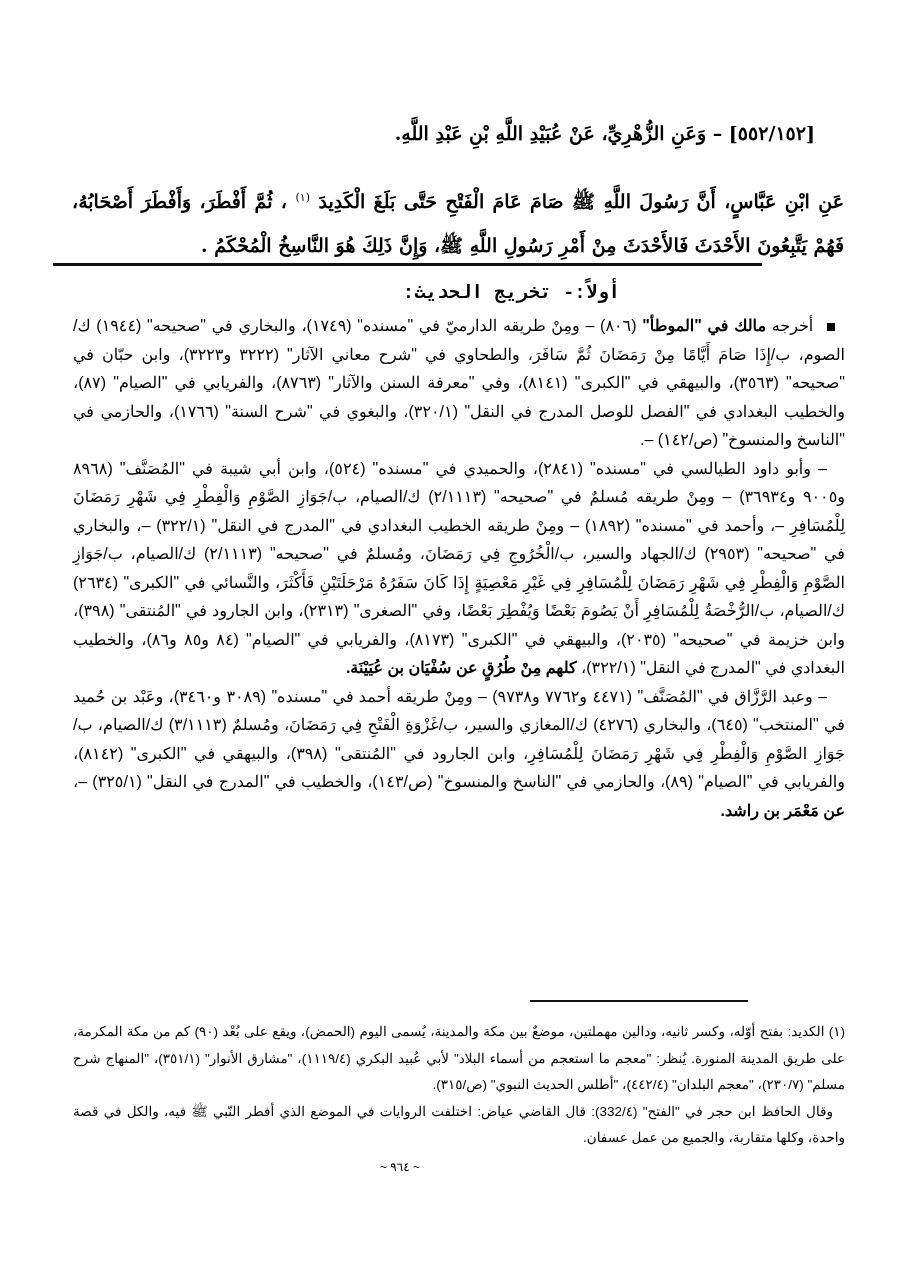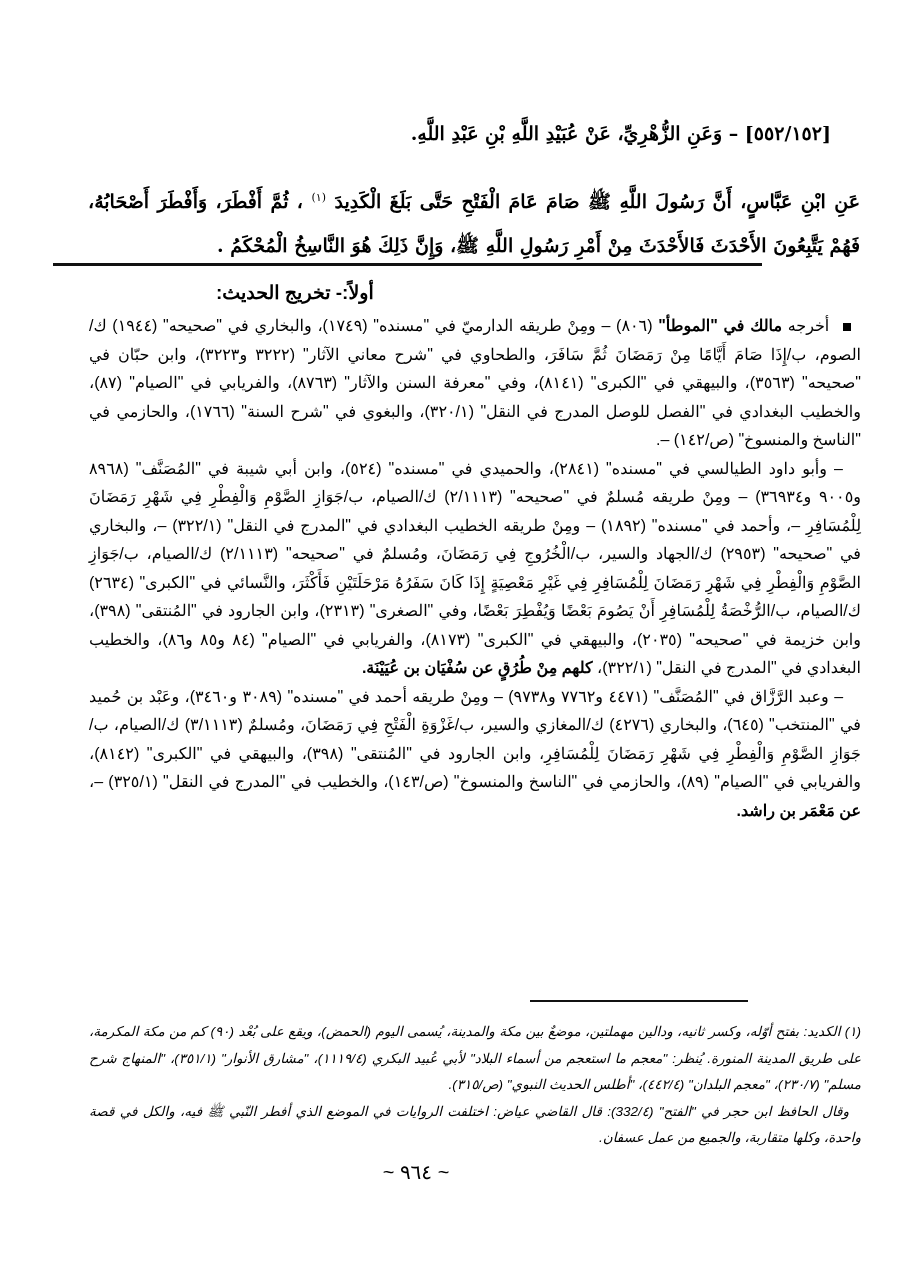--- a/index.html
+++ b/index.html
@@ -1,42 +1,42 @@
 <!DOCTYPE html>
 <html><head>
 <meta charset="utf-8">
 <style>
   html, body { margin: 0; padding: 0; background: #ffffff; }
   body {
     width: 900px; height: 1273px; position: relative; overflow: hidden;
     font-family: "DejaVu Sans", "Liberation Sans", sans-serif; color: #000;
   }
   .page { position: absolute; left: 0; top: 0; width: 900px; height: 1273px; }
-  .rtl { direction: rtl; unicode-bidi: embed; margin-left: 16px; }
+  .rtl { direction: rtl; unicode-bidi: embed; }
 
   .hadith-head {
     position: absolute; top: 118px; left: 70px; width: 745px;
     text-align: right; font-family: "DejaVu Serif", serif; font-weight: bold;
     font-size: 19px; line-height: 30px;
   }
   .hadith-text {
     position: absolute; top: 176px; left: 72px; width: 772px;
     text-align: justify; text-align-last: right;
     font-family: "DejaVu Serif", serif; font-weight: bold;
     font-size: 19px; line-height: 44px;
   }
   .fn-mark { font-size: 11px; vertical-align: super; font-weight: normal; }
 
   .rule-top {
     position: absolute; top: 263px; left: 53px; width: 709px; height: 0;
     border-top: 3px solid #111;
   }
   .section-title {
     position: absolute; top: 279px; left: 200px; width: 420px;
-    text-align: left; font-family: Liberation Sans, sans-serif;
+    text-align: right; font-family: Liberation Mono, monospace;
     font-weight: bold; font-size: 19px; line-height: 28px;
   }
   .body-text {
     position: absolute; top: 312px; left: 73px; width: 772px;
     font-family: "Liberation Sans", sans-serif; font-size: 16px; line-height: 28.5px;
     text-align: justify;
   }
   .body-text p { margin: 0; text-indent: 18px; }
   .body-text p.first { text-indent: 10px; }
   .bullet { display: inline-block; width: 8px; height: 8px; background: #000; margin-left: 8px; vertical-align: middle; }
@@ -44,25 +44,25 @@
 
   .rule-foot {
     position: absolute; top: 1000px; left: 530px; width: 218px; height: 0;
     border-top: 2px solid #111;
   }
   .footnotes {
     position: absolute; top: 1019px; left: 73px; width: 772px;
     font-family: "Liberation Sans", sans-serif; font-size: 13.5px; line-height: 26.5px;
     text-align: justify;
   }
-  .footnotes p { margin: 0; font-style: italic; }
+  .footnotes p { margin: 0; }
   .footnotes p.indent { text-indent: 12px; }
   .page-number {
     position: absolute; top: 1160px; left: 300px; width: 200px; text-align: center;
-    font-family: "Liberation Sans", sans-serif; font-size: 20px;
+    font-family: "Liberation Sans", sans-serif; font-size: 12px;
   }
 </style>
 </head>
 <body>
 
 <div class="page">
 
   <div class="hadith-head rtl">
     <span>[٥٥٢/١٥٢]</span>
     <span>– وَعَنِ الزُّهْرِيِّ، عَنْ عُبَيْدِ اللَّهِ بْنِ عَبْدِ اللَّهِ.</span>

